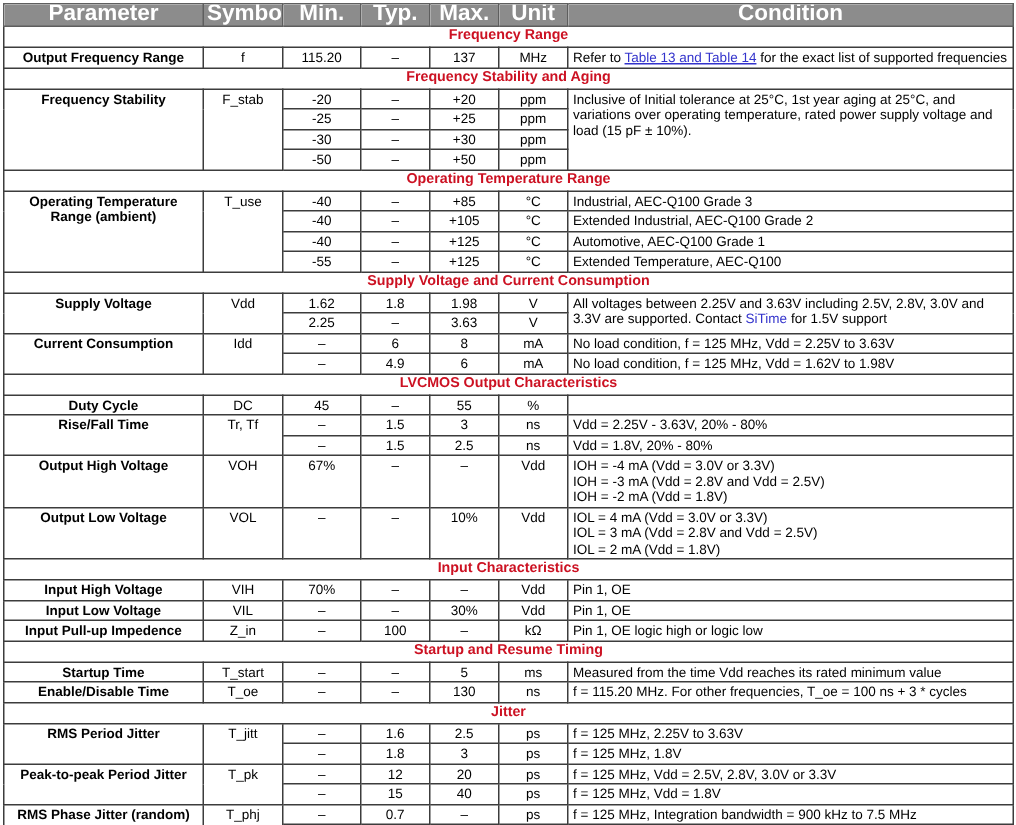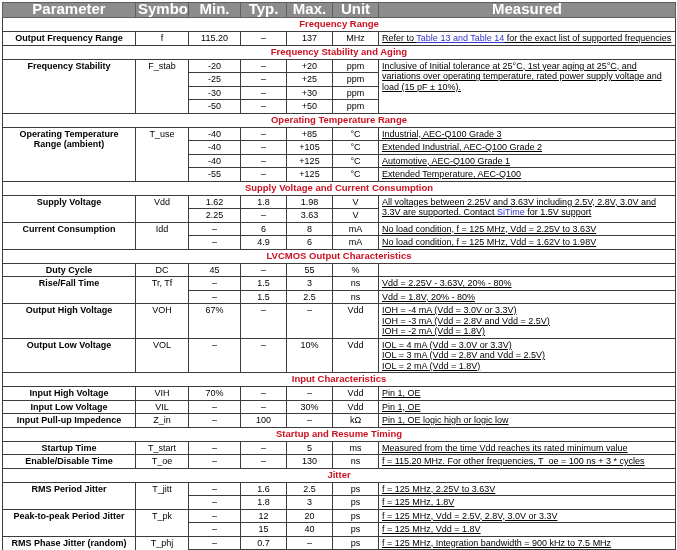--- a/index.html
+++ b/index.html
@@ -11,21 +11,21 @@
   col.c-typ{width:46px;}
   col.c-max{width:46px;}
   col.c-unit{width:46px;}
   col.c-cond{width:297px;}
   th,td{border:1px solid #3c3c3c;font-size:9px;line-height:10.5px;padding:1px 3px;vertical-align:top;overflow:hidden;}
   th{background:var(--header-bg,#8c8c8c);color:#ffffff;font-weight:bold;font-size:15px;height:12px;border-color:#5e5e5e;padding:1px 2px;text-align:center;}
   tr.section td{color:var(--accent,#cc1122);font-weight:bold;text-align:center;font-size:9.5px;padding:1px 0 1px 0;height:11px;vertical-align:middle;}
   td.param{font-weight:bold;text-align:center;}
   td.sym{text-align:center;}
   td.num{text-align:center;}
-  td.cond{text-align:left;white-space:pre-line;text-decoration:underline;}
+  td.cond{text-align:left;white-space:pre-line;}
   a.doclink{color:var(--link,#3333cc);text-decoration:underline;cursor:pointer;}
   a.doclink.nou{text-decoration:none;margin-top:30px;}
 </style>
 </head>
 <body>
 
 <table>
   <colgroup>
     <col class="c-param">
       <col class="c-sym">
@@ -36,21 +36,21 @@
       <col class="c-cond">
   </colgroup>
   <thead>
     <tr>
       <th>Parameter</th>
       <th>Symbol</th>
       <th>Min.</th>
       <th>Typ.</th>
       <th>Max.</th>
       <th>Unit</th>
-      <th>Measured</th>
+      <th>Condition</th>
     </tr>
   </thead>
   <tbody id="spec-body">
       <tr class="section">
         <td colspan="7">Frequency Range</td>
       </tr>
       <tr>
         <td class="param">Output Frequency Range</td>
         <td class="sym">f</td>
         <td class="num">115.20</td>

